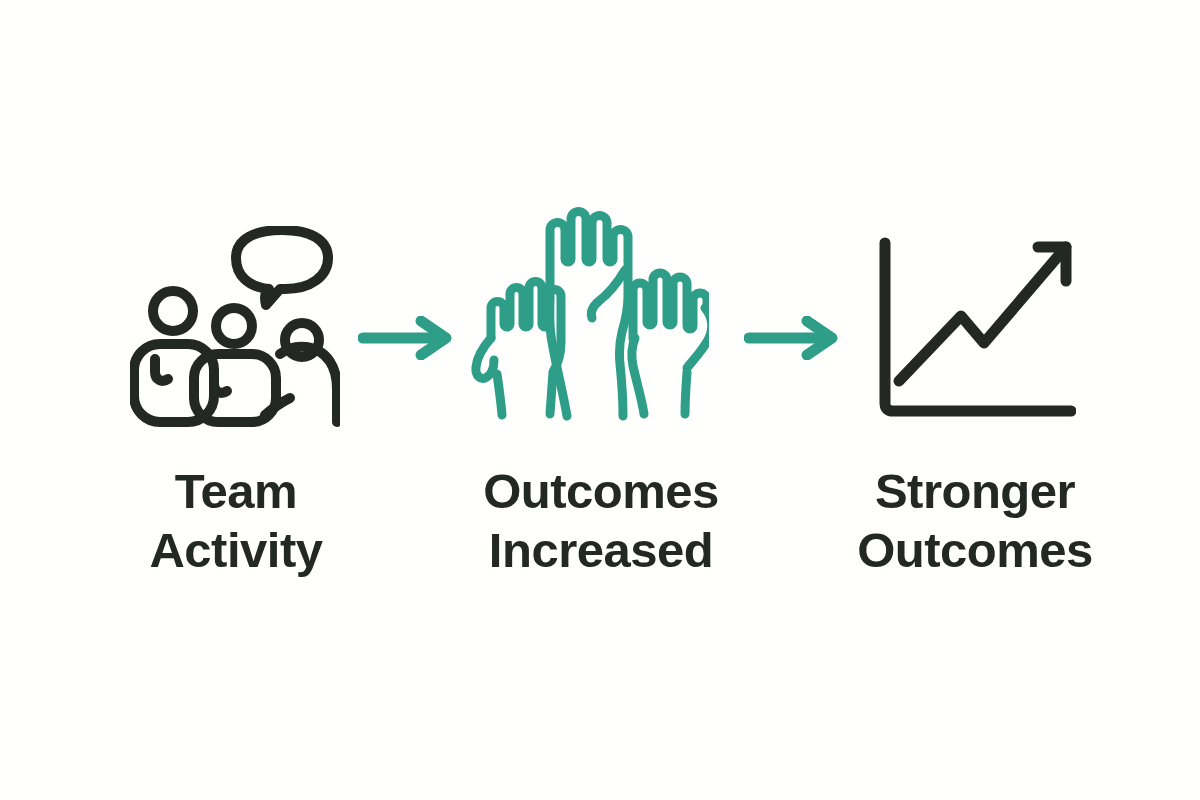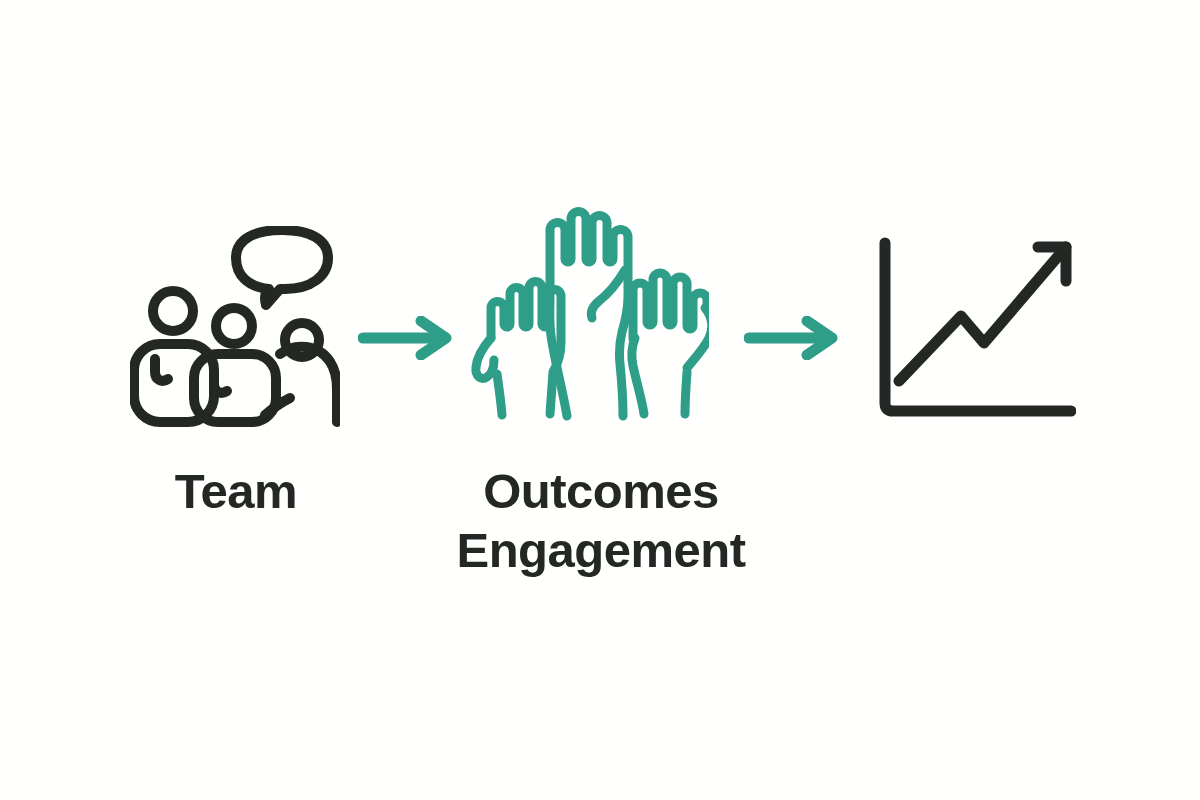--- a/index.html
+++ b/index.html
@@ -113,19 +113,24 @@
 
         <path d="M23,145 L85,80 L108,107 L190,11"></path>
 
         <path d="M162,11 L190,11 L190,45"></path>
       </g>
     </svg>
   </div>
 
   <div class="stage-label label-1">
     <span>Team</span>
+    <span>Activity</span>
   </div>
   <div class="stage-label label-2">
     <span>Outcomes</span>
-    <span>Engagement</span>
+    <span>Increased</span>
+  </div>
+  <div class="stage-label label-3">
+    <span>Stronger</span>
+    <span>Outcomes</span>
   </div>
 
 </div>
 
 </body></html>

